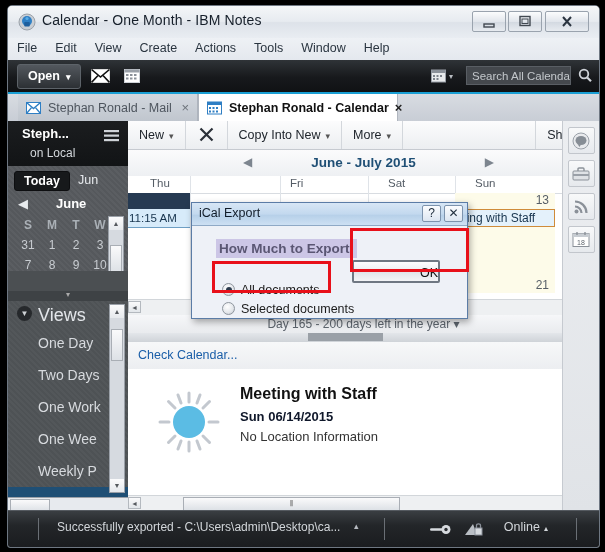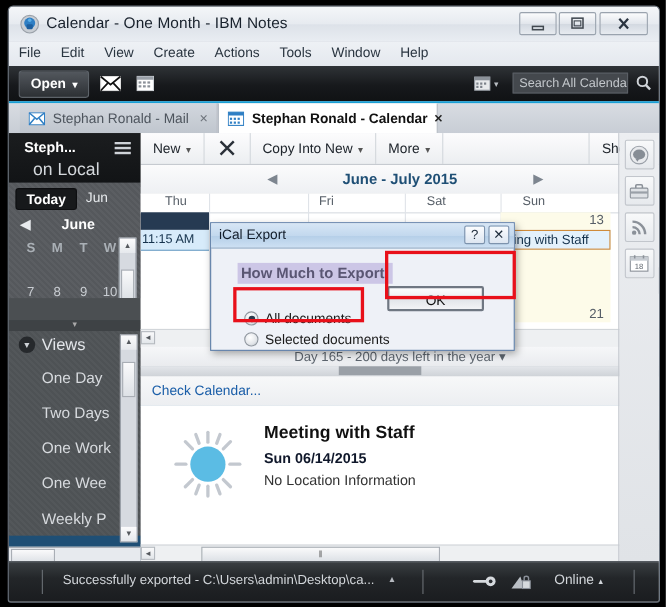--- a/index.html
+++ b/index.html
@@ -115,21 +115,21 @@
     position:absolute; left:0; top:115px; width:120px; bottom:36px;
     background:#4b4f52;
   }
   #sb-header {
     position:relative; height:49px;
     background:linear-gradient(180deg,#1b1d1f 0%,#111315 100%);
     color:#fff;
   }
   #sb-name { position:absolute; left:14px; top:5px; font-size:13px; font-weight:bold; }
   #sb-hamburger { position:absolute; right:9px; top:7px; }
-  #sb-local { position:absolute; left:22px; top:25px; font-size:16px; color:#d4d8dc; }
+  #sb-local { position:absolute; left:22px; top:25px; font-size:12px; color:#d4d8dc; }
   #sb-minical {
     position:absolute; left:0; top:45px; width:120px; height:105px;
     background: repeating-linear-gradient(45deg,#55585c,#55585c 2px,#5b5e62 2px,#5b5e62 4px);
     overflow:hidden;
   }
   #today-btn {
     position:absolute; left:6px; top:5px; padding:2px 9px;
     background:#17191b; border:1px solid #0d0e10; border-radius:3px;
     color:#fff; font-size:12.5px; font-weight:bold;
   }
@@ -150,21 +150,21 @@
     background:#3e4245; color:#aaa; font-size:8px; text-align:center; line-height:8px;
   }
   #views-panel {
     position:absolute; left:0; top:180px; width:120px; bottom:0;
     background: repeating-linear-gradient(45deg,#4e5255,#4e5255 2px,#53575a 2px,#53575a 4px);
     overflow:hidden;
   }
   #views-head { position:relative; height:26px; }
   #views-caret { position:absolute; left:9px; top:5px; width:15px;height:15px;border-radius:50%;
      background:#26292c; color:#cfd3d7; font-size:8px; text-align:center; line-height:15px;}
-  #views-label { position:absolute; left:30px; top:4px; font-size:15px; color:#e3e6ea; }
+  #views-label { position:absolute; left:30px; top:4px; font-size:18px; color:#e3e6ea; }
   .view-item {
     position:relative; height:32px; line-height:32px;
     padding-left:30px; font-size:14px; color:#d7dade;
     white-space:nowrap; overflow:hidden;
   }
   .view-item.selected { background:#1f4f75; color:#fff; }
   #views-scroll {
     position:absolute; right:3px; top:3px; width:14px; bottom:18px;
     background:#d6dae0; border:1px solid #9aa0a8;
   }
@@ -359,21 +359,21 @@
     border:1px solid #8f969e; vertical-align:-2px; margin-right:6px; position:relative;
   }
   .radio-dot.on::after {
     content:''; position:absolute; left:2.5px; top:2.5px; width:6px; height:6px;
     border-radius:50%; background:#2a3a4c;
   }
   #dlg-ok, #dlg-cancel {
     position:absolute; left:160px; width:88px; height:23px;
     background:linear-gradient(180deg,#fdfdfe 0%,#eceef1 46%,#dfe2e7 47%,#f3f4f6 100%);
     border:1px solid #8a9099; border-radius:2px;
-    font-size:12.5px; color:#111; text-align:center; line-height:22px;
+    font-size:12.5px; color:#111; text-align:right; line-height:22px;
     box-sizing:border-box;
   }
   #dlg-ok { top:34px; border:2px solid #6f7782; }
   #dlg-cancel { top:67px; }
   
   .redbox { position:absolute; border:3px solid #e8101a; z-index:60; pointer-events:none;}
   #red-ok { left:342px; top:222px; width:113px; height:38px; }
   #red-all { left:204px; top:255px; width:113px; height:26px; }
 </style>
 </head>
@@ -517,20 +517,23 @@
       <span id="sb-local">on Local</span>
     </div>
 
     <div id="sb-minical">
       <div id="today-btn">Today</div>
       <div id="mini-jun">Jun</div>
       <div id="mini-prev">◀</div>
       <div id="mini-month">June</div>
       <div class="mini-row" id="mini-dow">
         <span>S</span><span>M</span><span>T</span><span>W</span>
+      </div>
+      <div class="mini-row" id="mini-r1">
+        <span>31</span><span>1</span><span>2</span><span>3</span>
       </div>
       <div class="mini-row" id="mini-r2">
         <span>7</span><span>8</span><span>9</span><span>10</span>
       </div>
       <div id="mini-scroll">
         <div class="sb-arrow">▲</div>
         <div style="position:absolute;left:1px;top:28px;width:10px;height:26px;background:linear-gradient(180deg,#fafafb,#dde1e6);border:1px solid #a9aeb5;"></div>
 
       </div>
 

